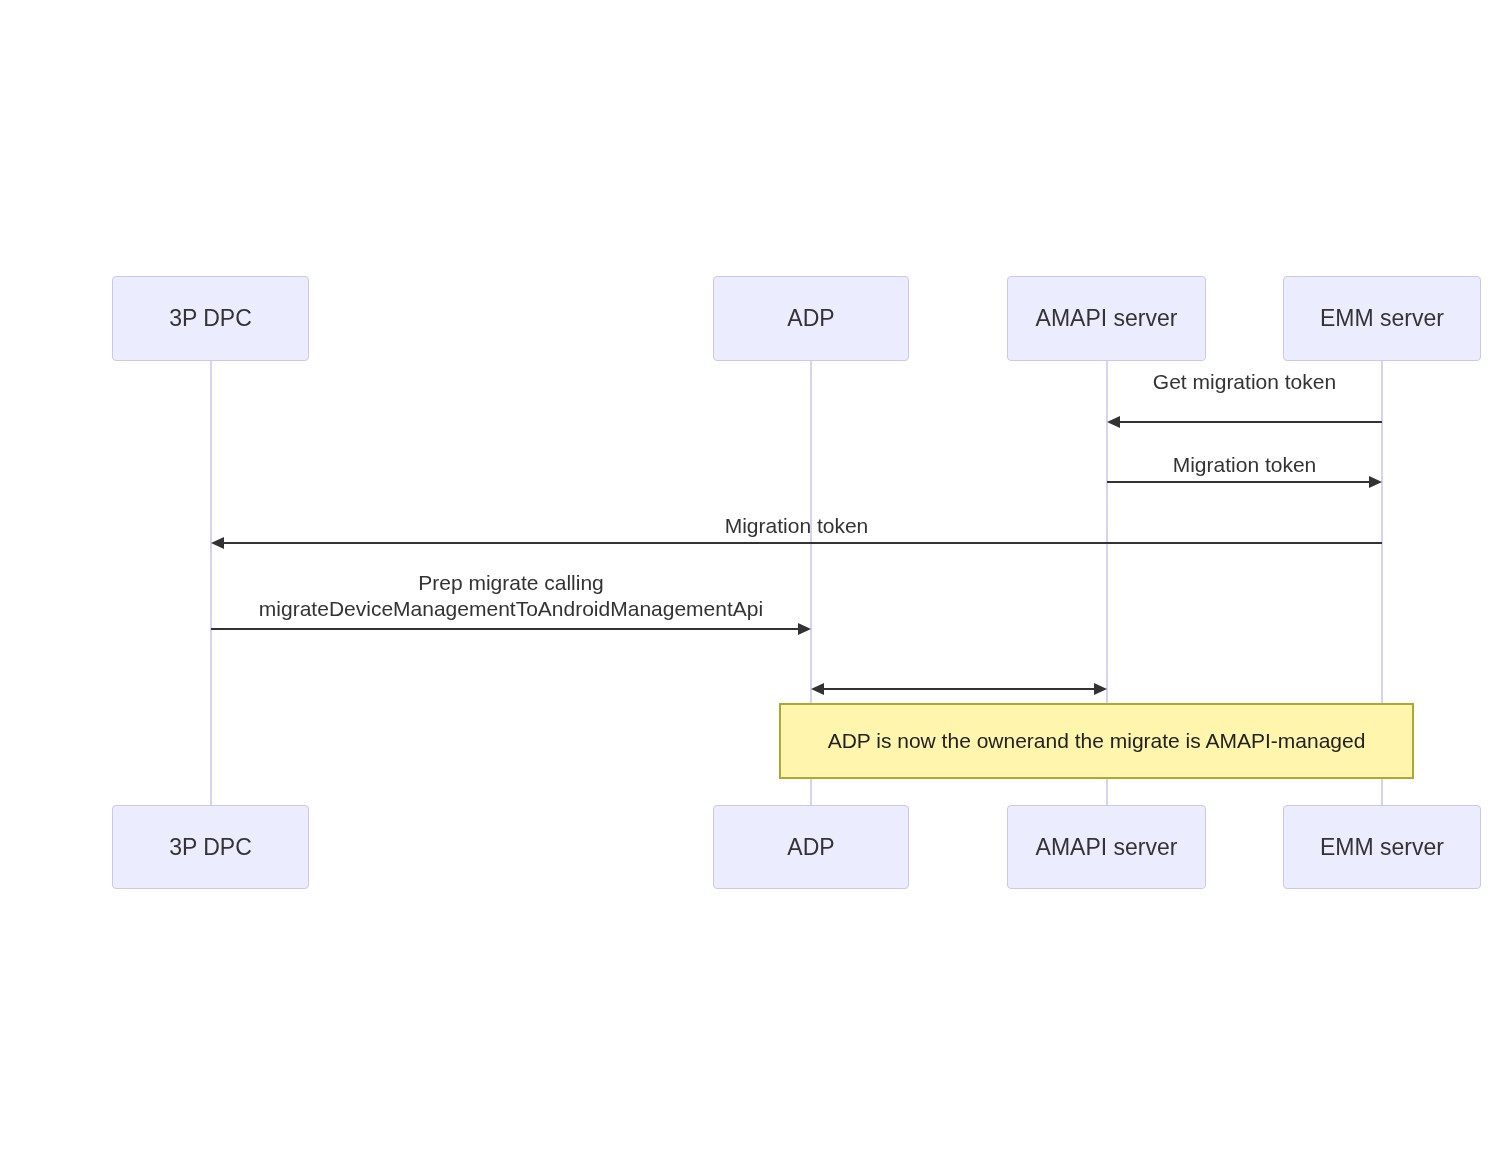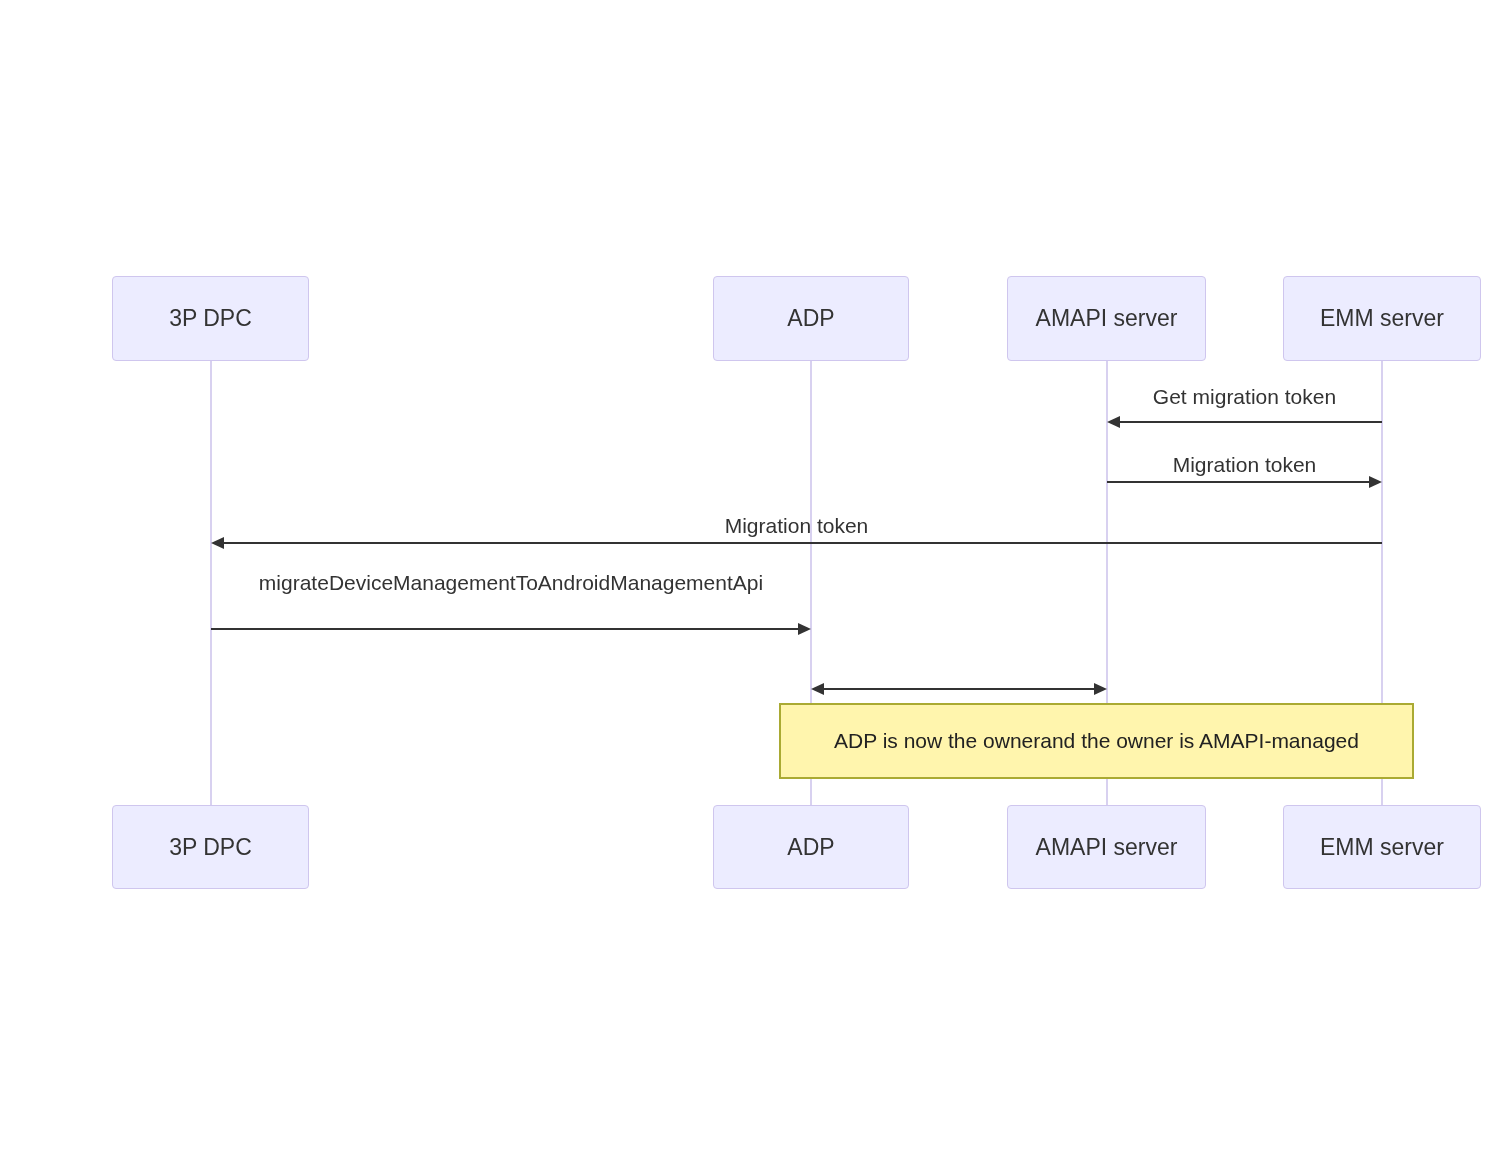--- a/index.html
+++ b/index.html
@@ -95,45 +95,46 @@
   <div class="actor" style="left:667px;top:276px;width:196px;height:85px">
     <span class="actor-label">ADP</span>
   </div>
   <div class="actor" style="left:961px;top:276px;width:199px;height:85px">
     <span class="actor-label">AMAPI server</span>
   </div>
   <div class="actor" style="left:1237px;top:276px;width:198px;height:85px">
     <span class="actor-label">EMM server</span>
   </div>
 
-  <div class="msg-label" style="left:1061px;top:384px;width:275px">Get migration token</div>
+  <div class="msg-label" style="left:1061px;top:369px;width:275px">Get migration token</div>
   <div class="msg-line" style="left:1074px;top:421px;width:262px"></div>
   <div class="arrow-left" style="left:1061px;top:416px"></div>
 
   <div class="msg-label" style="left:1061px;top:452px;width:275px">Migration token</div>
   <div class="msg-line" style="left:1061px;top:481px;width:262px"></div>
   <div class="arrow-right" style="left:1323px;top:476px"></div>
 
   <div class="msg-label" style="left:165px;top:513px;width:1171px">Migration token</div>
   <div class="msg-line" style="left:178px;top:542px;width:1158px"></div>
   <div class="arrow-left" style="left:165px;top:537px"></div>
 
   <div class="msg-label" style="left:165px;top:570px;width:600px">
+    <div>Prep migrate calling</div>
     <div>migrateDeviceManagementToAndroidManagementApi</div>
   </div>
   <div class="msg-line" style="left:165px;top:628px;width:587px"></div>
   <div class="arrow-right" style="left:752px;top:623px"></div>
 
   <div class="msg-line" style="left:778px;top:688px;width:270px"></div>
   <div class="arrow-left" style="left:765px;top:683px"></div>
   <div class="arrow-right" style="left:1048px;top:683px"></div>
 
   <div class="note" style="left:733px;top:703px;width:635px;height:76px">
     <div>ADP is now the owner</div>
-    <div>and the owner is AMAPI-managed</div>
+    <div>and the migrate is AMAPI-managed</div>
   </div>
 
   <div class="actor" style="left:66px;top:805px;width:197px;height:84px">
     <span class="actor-label">3P DPC</span>
   </div>
   <div class="actor" style="left:667px;top:805px;width:196px;height:84px">
     <span class="actor-label">ADP</span>
   </div>
   <div class="actor" style="left:961px;top:805px;width:199px;height:84px">
     <span class="actor-label">AMAPI server</span>

